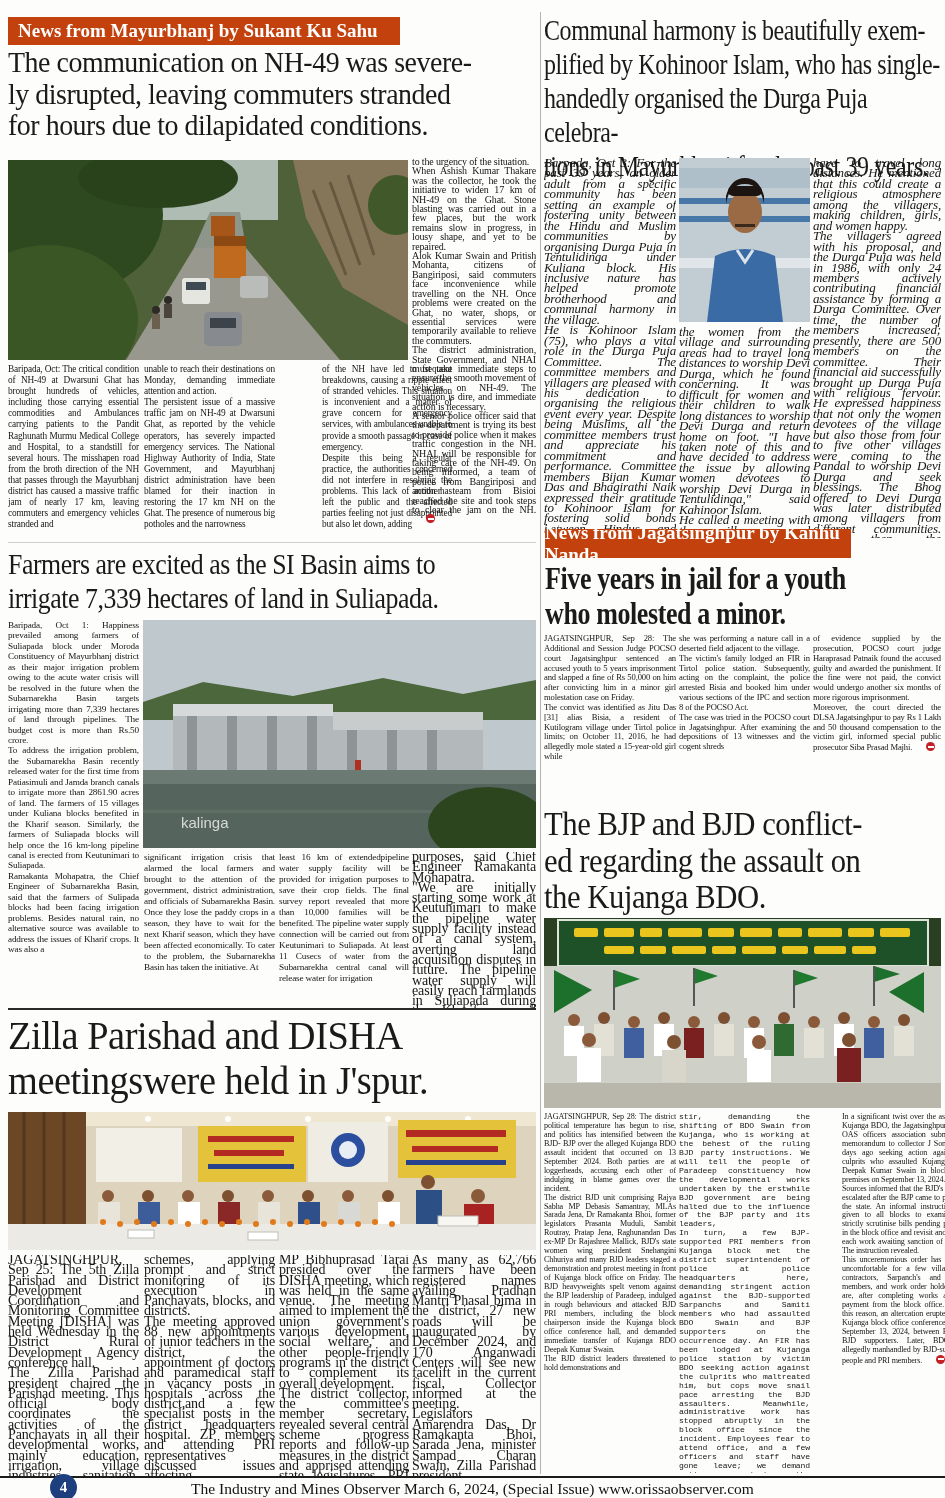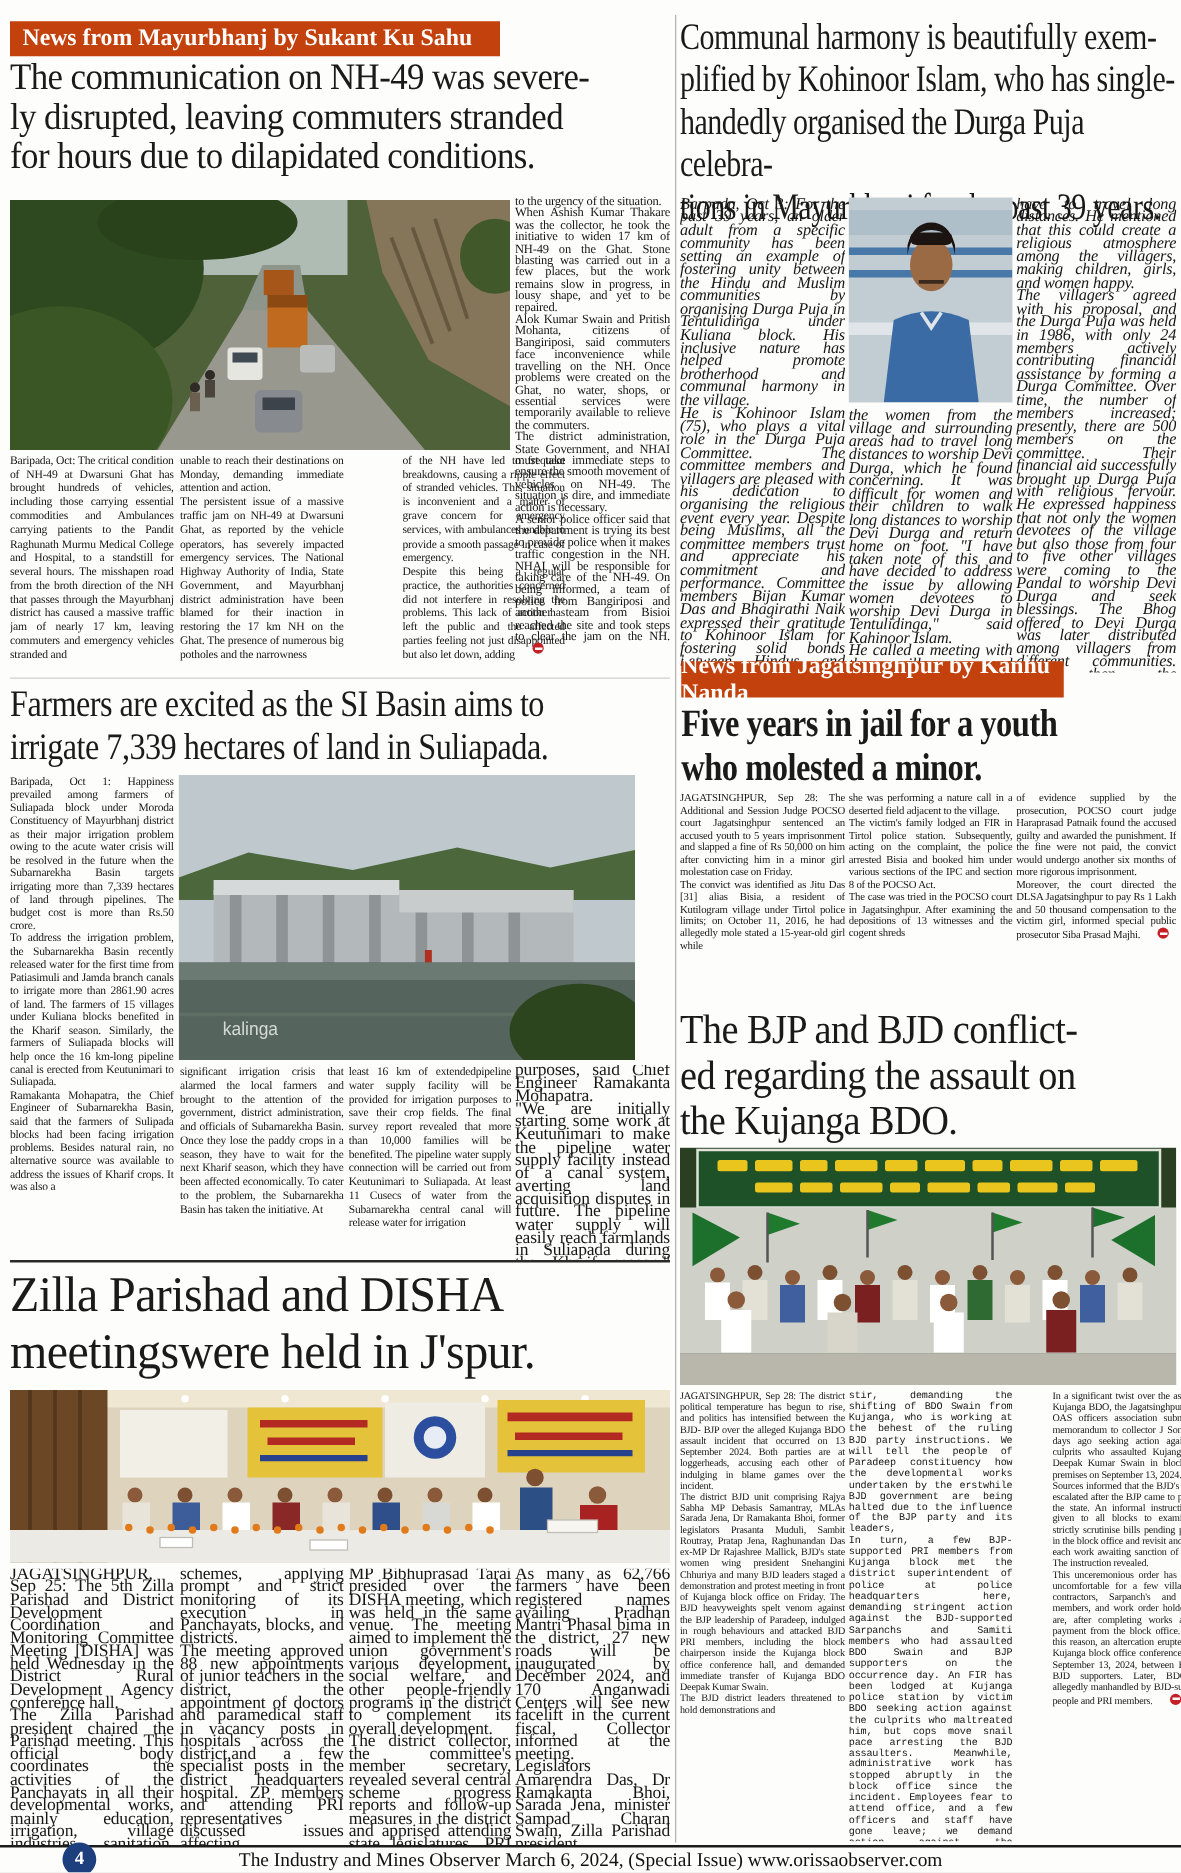--- a/index.html
+++ b/index.html
@@ -95,21 +95,21 @@
 
   <div class="abs headline" style="left:8px;top:547px;width:614px;font-size:30px;line-height:33.5px;transform:scaleX(0.86);">Farmers are excited as the SI Basin aims to
 irrigate 7,339 hectares of land in Suliapada.</div>
 
   <div class="abs col ff" style="left:8px;top:620px;width:131px;height:388px;">
     <span class="coltext">Baripada, Oct 1: Happiness prevailed among farmers of Suliapada block under Moroda Constituency of Mayurbhanj district as their major irrigation problem owing to the acute water crisis will be resolved in the future when the Subarnarekha Basin targets irrigating more than 7,339 hectares of land through pipelines. The budget cost is more than Rs.50 crore.
 To address the irrigation problem, the Subarnarekha Basin recently released water for the first time from Patiasimuli and Jamda branch canals to irrigate more than 2861.90 acres of land. The farmers of 15 villages under Kuliana blocks benefited in the Kharif season. Similarly, the farmers of Suliapada blocks will help once the 16 km-long pipeline canal is erected from Keutunimari to Suliapada.
 Ramakanta Mohapatra, the Chief Engineer of Subarnarekha Basin, said that the farmers of Sulipada blocks had been facing irrigation problems. Besides natural rain, no alternative source was available to address the issues of Kharif crops. It was also a</span>
   </div>
 
-  <div class="abs photo" style="left:143px;top:620px;width:365px;height:228px;">
+  <div class="abs photo" style="left:143px;top:620px;width:393px;height:228px;">
     <svg viewBox="0 0 393 228" preserveAspectRatio="none">
       <rect width="393" height="228" fill="#bfc9cd"></rect>
       <path d="M0 82 L60 62 L150 76 L240 58 L320 74 L393 60 L393 100 L0 100 Z" fill="#4c673c"></path>
       <rect x="30" y="92" width="310" height="64" fill="#b3b8ba"></rect>
       <rect x="30" y="84" width="160" height="12" fill="#d6d9da"></rect>
       <rect x="44" y="96" width="10" height="60" fill="#8e9496"></rect>
         <rect x="84" y="96" width="10" height="60" fill="#8e9496"></rect>
       <rect x="124" y="96" width="10" height="60" fill="#8e9496"></rect>
         <rect x="164" y="96" width="10" height="60" fill="#8e9496"></rect>
       <rect x="204" y="96" width="10" height="60" fill="#8e9496"></rect>

